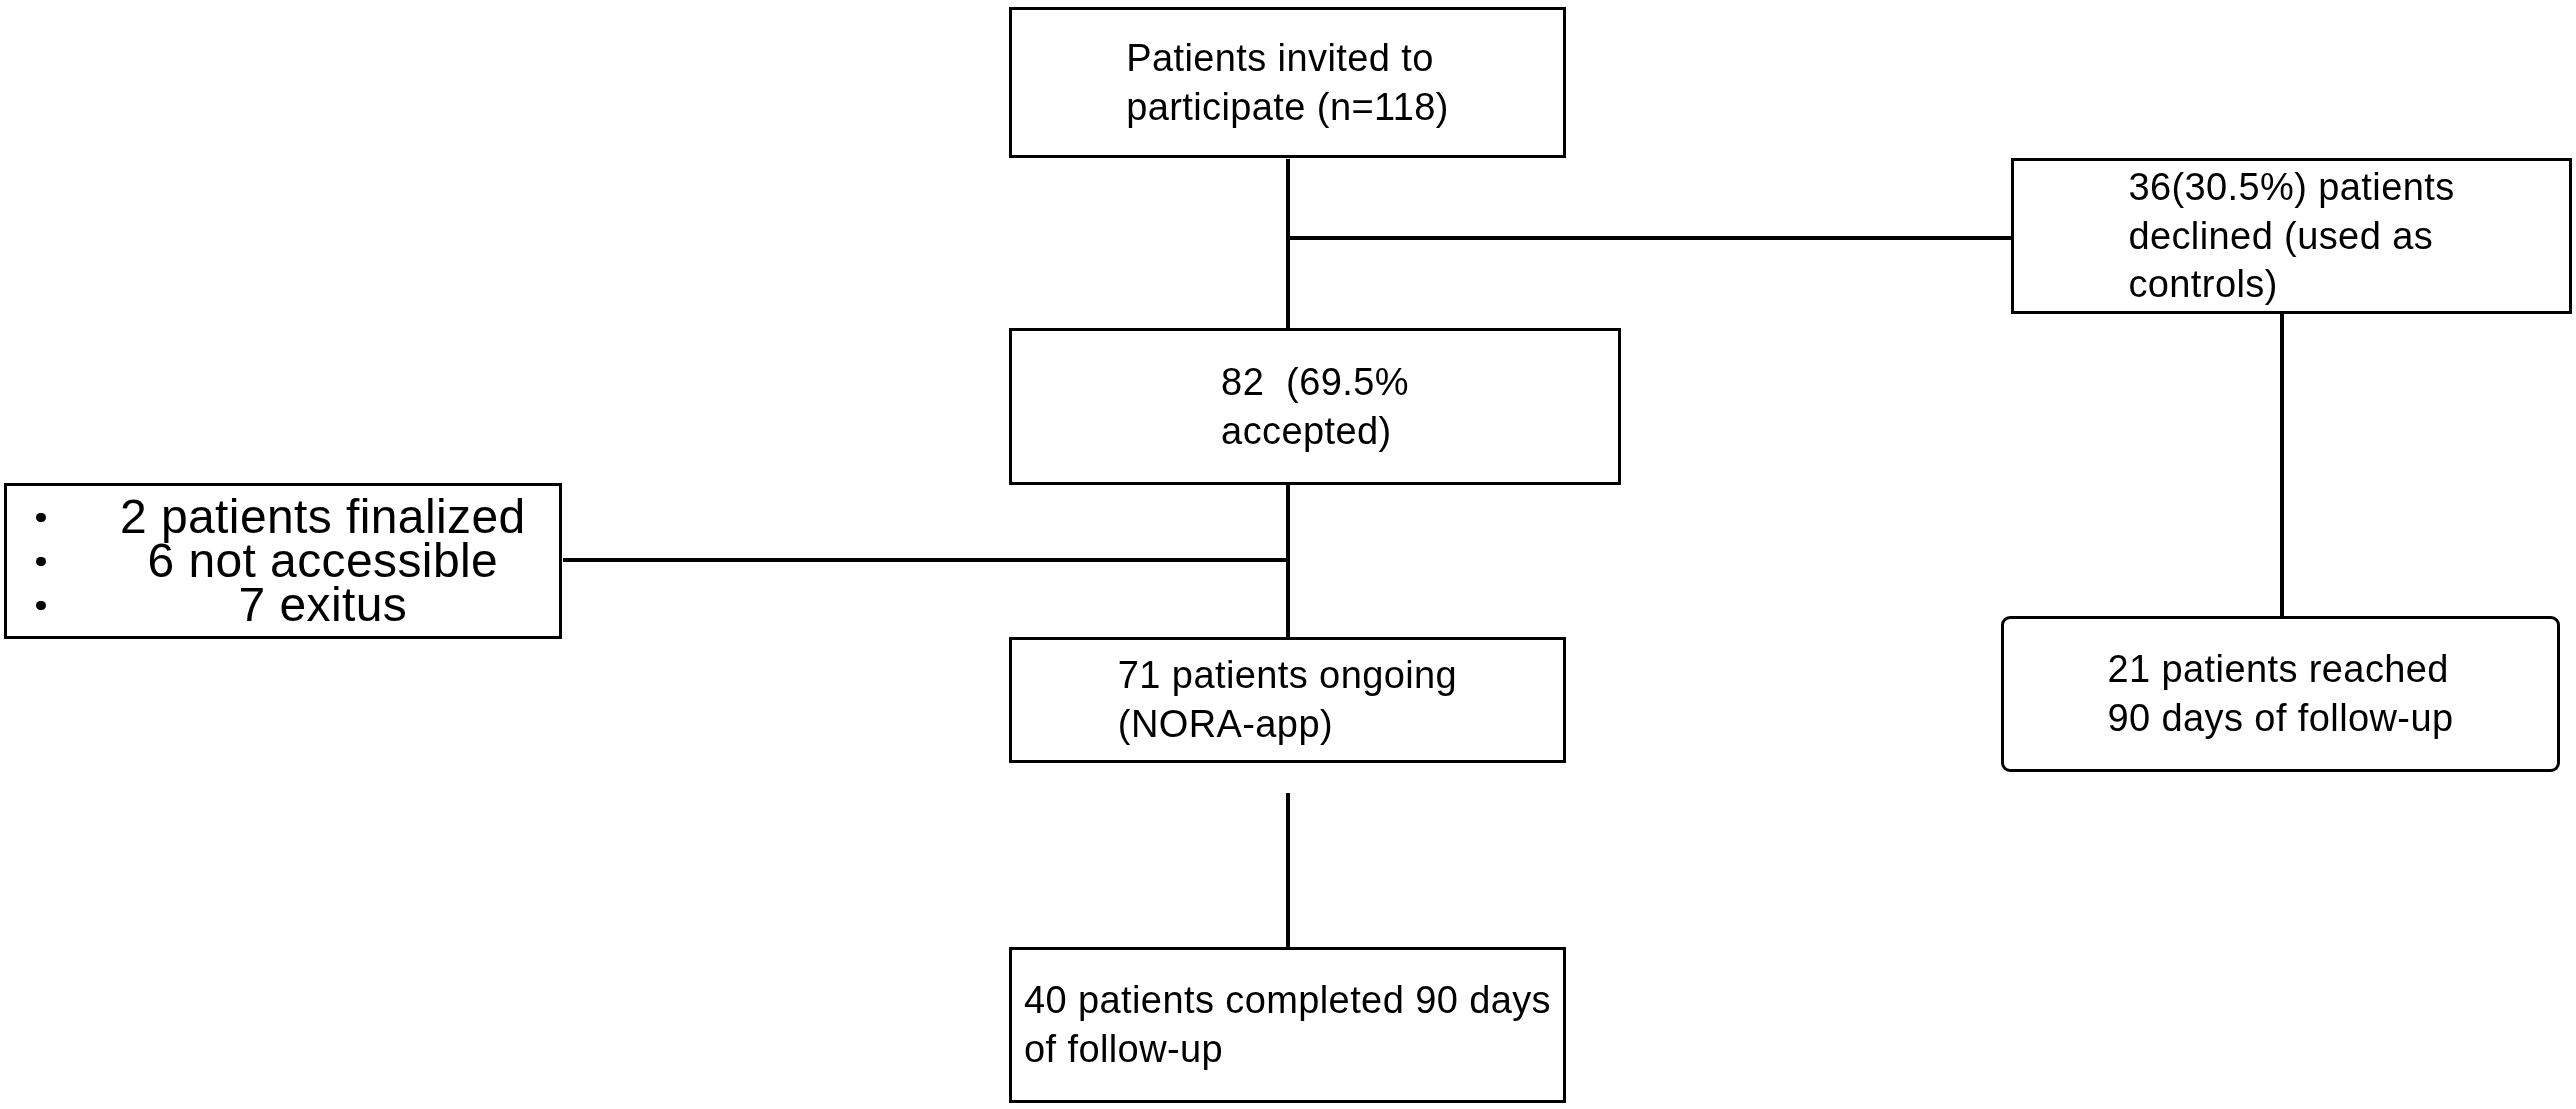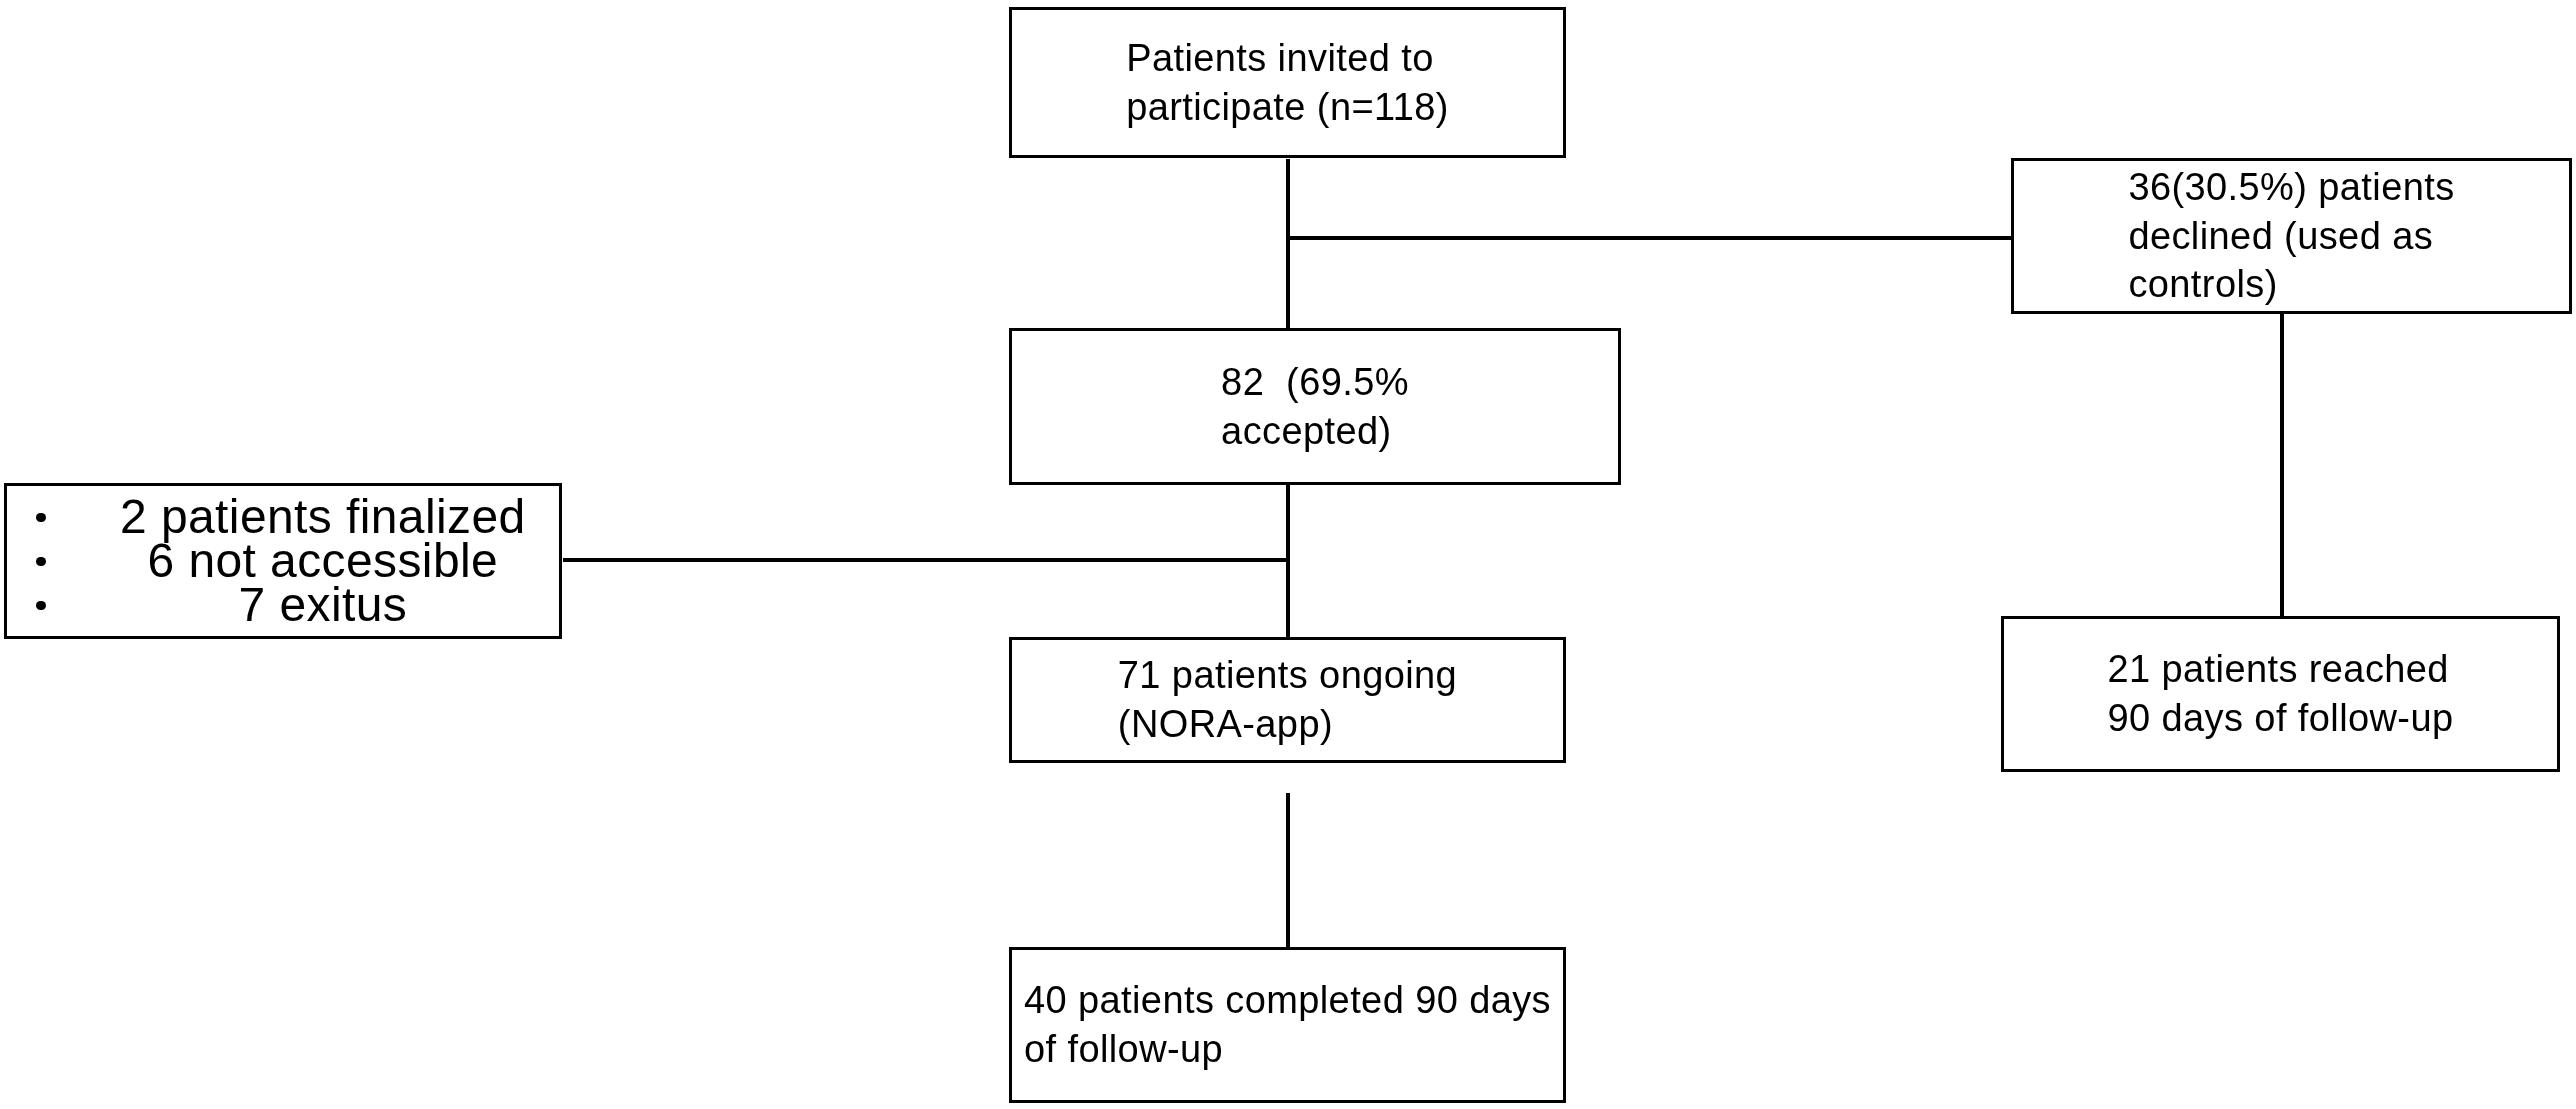--- a/index.html
+++ b/index.html
@@ -31,21 +31,21 @@
     white-space: pre-wrap;
     letter-spacing: 0.4px;
   }
   
   .box-invited   { left: 1009px; top: 7px;    width: 557px; height: 151px; }
   .box-accepted  { left: 1009px; top: 328px;  width: 612px; height: 157px; }
   .box-ongoing   { left: 1009px; top: 637px;  width: 557px; height: 126px; }
   .box-completed { left: 1009px; top: 947px; width: 557px; height: 156px; }
   
   .box-declined  { left: 2011px; top: 158px;  width: 561px; height: 156px; }
-  .box-reached   { left: 2001px; top: 616px;  width: 559px; height: 156px; }
+  .box-reached   { left: 2001px; top: 616px;  width: 559px; height: 156px; border-radius: 9px; }
   
   .box-excluded  { left: 4.4px;    top: 483px;  width: 558px; height: 156px;
                    justify-content: flex-start; }
   .bullet-list {
     list-style: none;
     margin: 0;
     padding: 0;
     width: 100%;
   }
   .bullet-list li {

